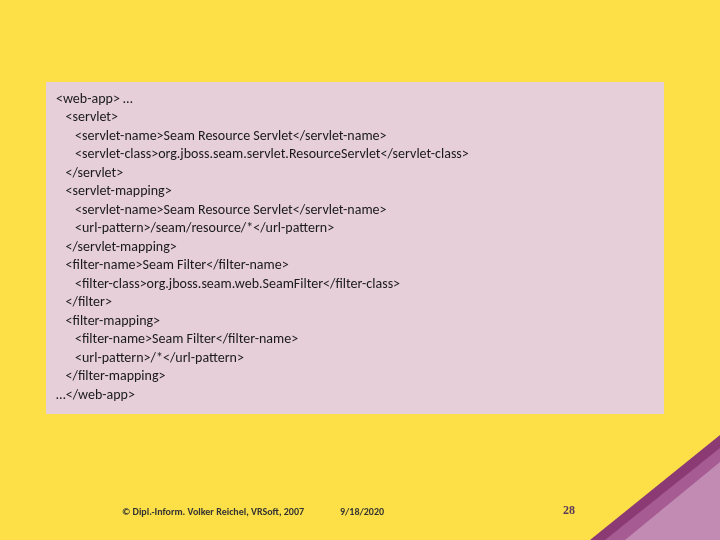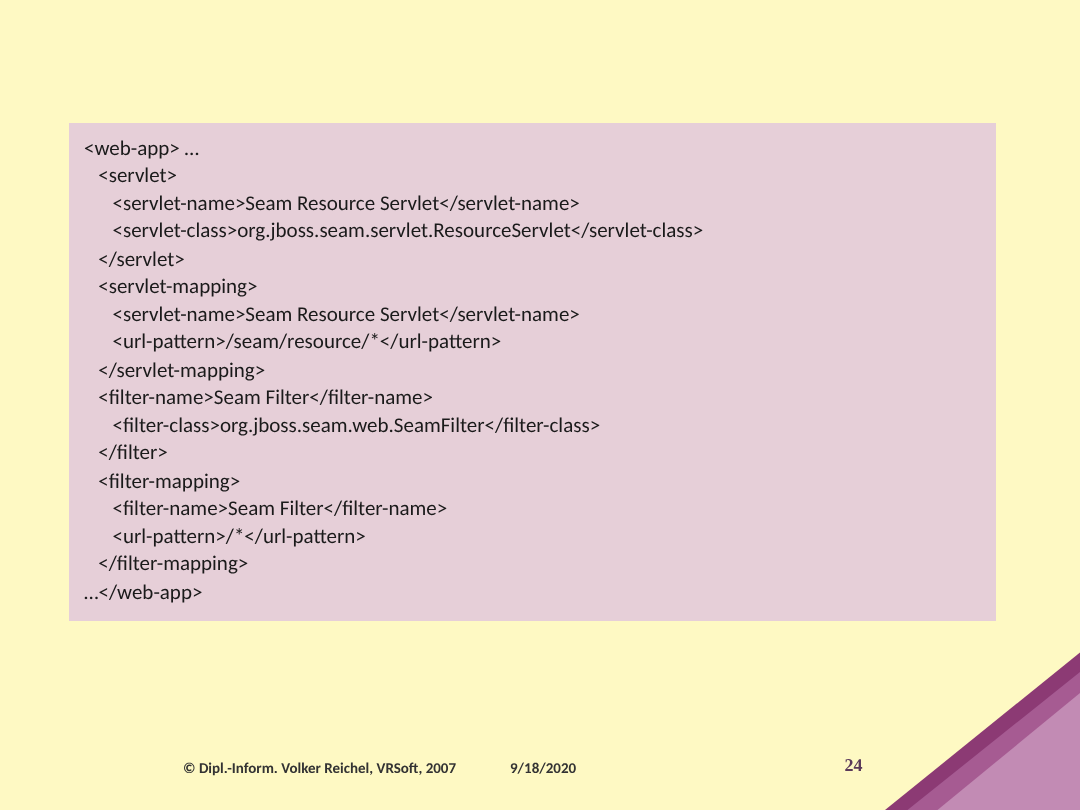--- a/index.html
+++ b/index.html
@@ -8,21 +8,21 @@
     width: 720px;
     height: 540px;
     font-family: Calibri, Arial, sans-serif;
     background: #ffffff;
     overflow: hidden;
   }
   .slide {
     position: relative;
     width: 720px;
     height: 540px;
-    background: #fef9c3;
+    background: #fde047;
   }
   .code-box {
     position: absolute;
     left: 46px;
     top: 82px;
     width: 618px;
     background: #e6cfd8;
     padding: 8px 10px 10px 10px;
     box-sizing: border-box;
     font-family: Calibri, Arial, sans-serif;
@@ -111,20 +111,20 @@
 <span>   &lt;/filter&gt;</span>
 <span>   &lt;filter-mapping&gt;</span>
 <span>      &lt;filter-name&gt;Seam Filter&lt;/filter-name&gt;</span>
 <span>      &lt;url-pattern&gt;/*&lt;/url-pattern&gt;</span>
 <span>   &lt;/filter-mapping&gt;</span>
 <span>…&lt;/web-app&gt;</span></div>
 
   <div class="footer">
     <span class="copyright">© Dipl.-Inform. Volker Reichel, VRSoft, 2007</span>
     <span class="date">9/18/2020</span>
-    <span class="pagenum">24</span>
+    <span class="pagenum">28</span>
   </div>
 
   <div class="corner"></div>
   <div class="corner2"></div>
   <div class="corner3"></div>
 
 </div>
 
 </body></html>

